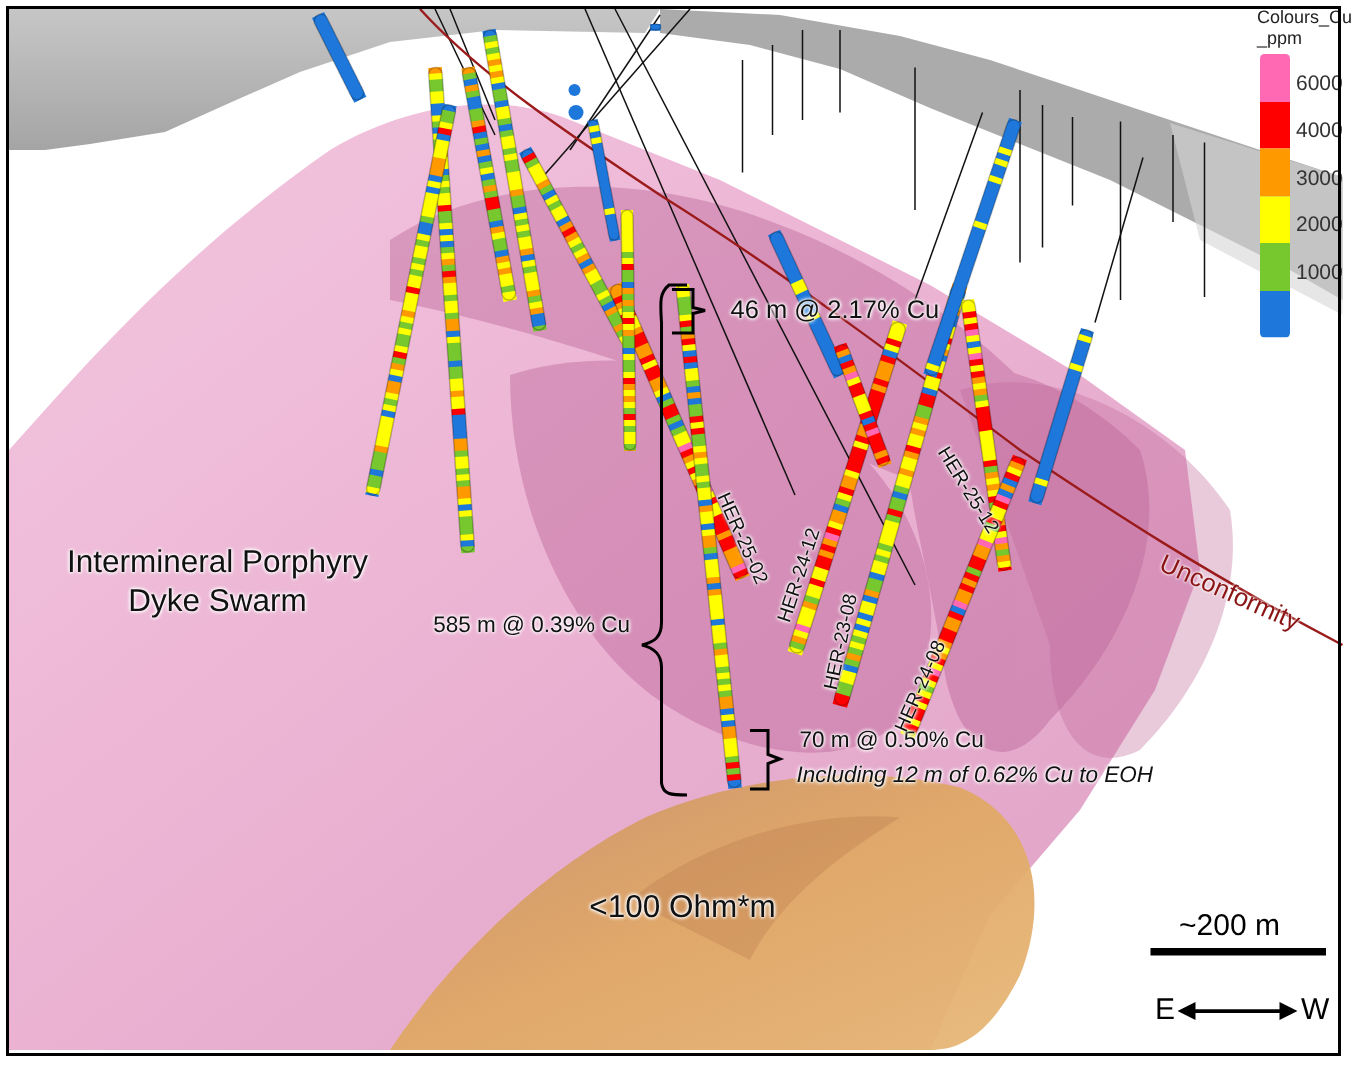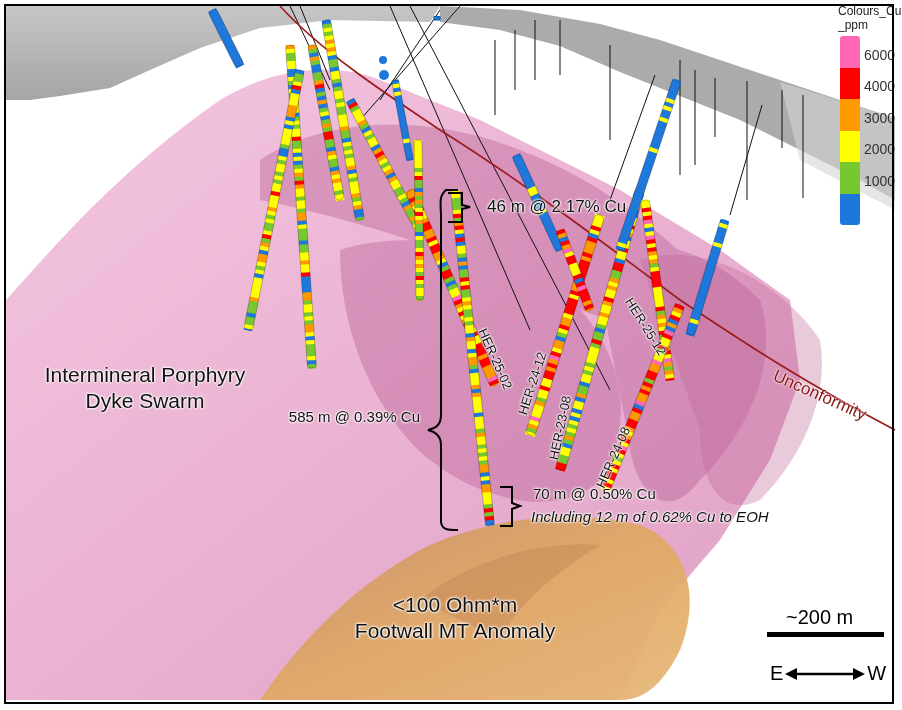--- a/index.html
+++ b/index.html
@@ -1016,21 +1016,20 @@
     </g>
   </svg>
 
   <div class="lbl big" style="left:30px; top:362px; width:230px;">
     <div>Intermineral Porphyry</div>
     <div>Dyke Swarm</div>
   </div>
 
   <div class="lbl big" style="left:340px; top:592px; width:230px;">
     <div>&lt;100 Ohm*m</div>
-    <div>Footwall MT Anomaly</div>
   </div>
 
   <div class="lbl mid" style="left:487px; top:197px;">46 m @ 2.17% Cu</div>
 
   <div class="lbl" style="left:246px; top:407px; width:174px; text-align:right; font-size:15px; line-height:20px;">
     <div>585 m @ 0.39% Cu</div>
   </div>
 
   <div class="lbl" style="left:533px; top:485px; font-size:15px;">70 m @ 0.50% Cu</div>
   <div class="lbl ital" style="left:531px; top:508px;">Including 12 m of 0.62% Cu to EOH</div>

